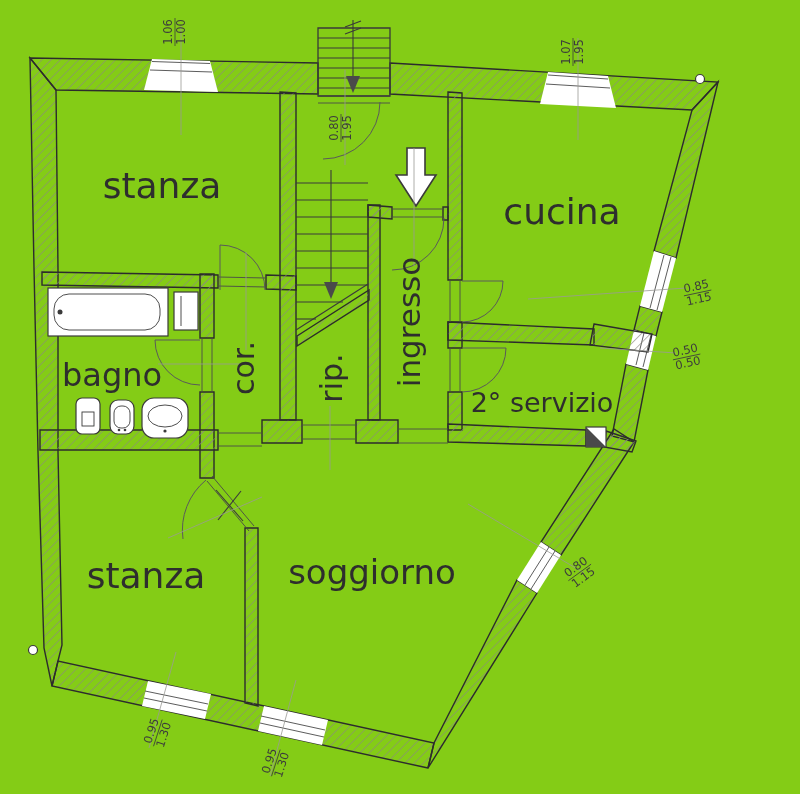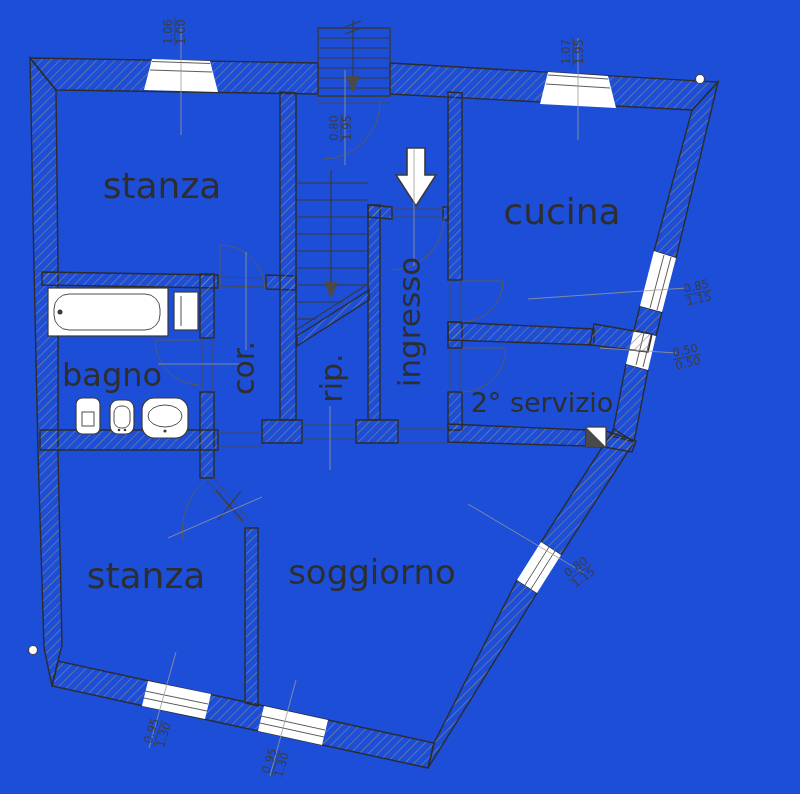--- a/index.html
+++ b/index.html
@@ -1,16 +1,16 @@
 <!DOCTYPE html>
 <html><head>
 <meta charset="utf-8">
 <style>
   html,body{margin:0;padding:0;background:#ffffff;}
-  .page{width:800px;height:794px;background:#1d4ed8;position:relative;overflow:hidden;}
+  .page{width:800px;height:794px;background:#84cc16;position:relative;overflow:hidden;}
   svg{display:block;}
   .wall{fill:url(#hatch);stroke:#2c2c2c;stroke-width:1.4;}
   .shaftwall{fill:none;stroke:#3a3a3a;stroke-width:1.3;}
   .thin{fill:none;stroke:#3a3a3a;stroke-width:1.1;}
   .thresh{fill:none;stroke:#4a4a4a;stroke-width:0.9;}
   .winline{fill:none;stroke:#4a4a4a;stroke-width:0.9;}
   .arc{fill:none;stroke:#5a5a5a;stroke-width:1;}
   .ref{fill:none;stroke:#9b9b95;stroke-width:0.8;}
   .whiteq{fill:#ffffff;stroke:none;}
   .fix{fill:#ffffff;stroke:#3a3a3a;stroke-width:1.2;}

